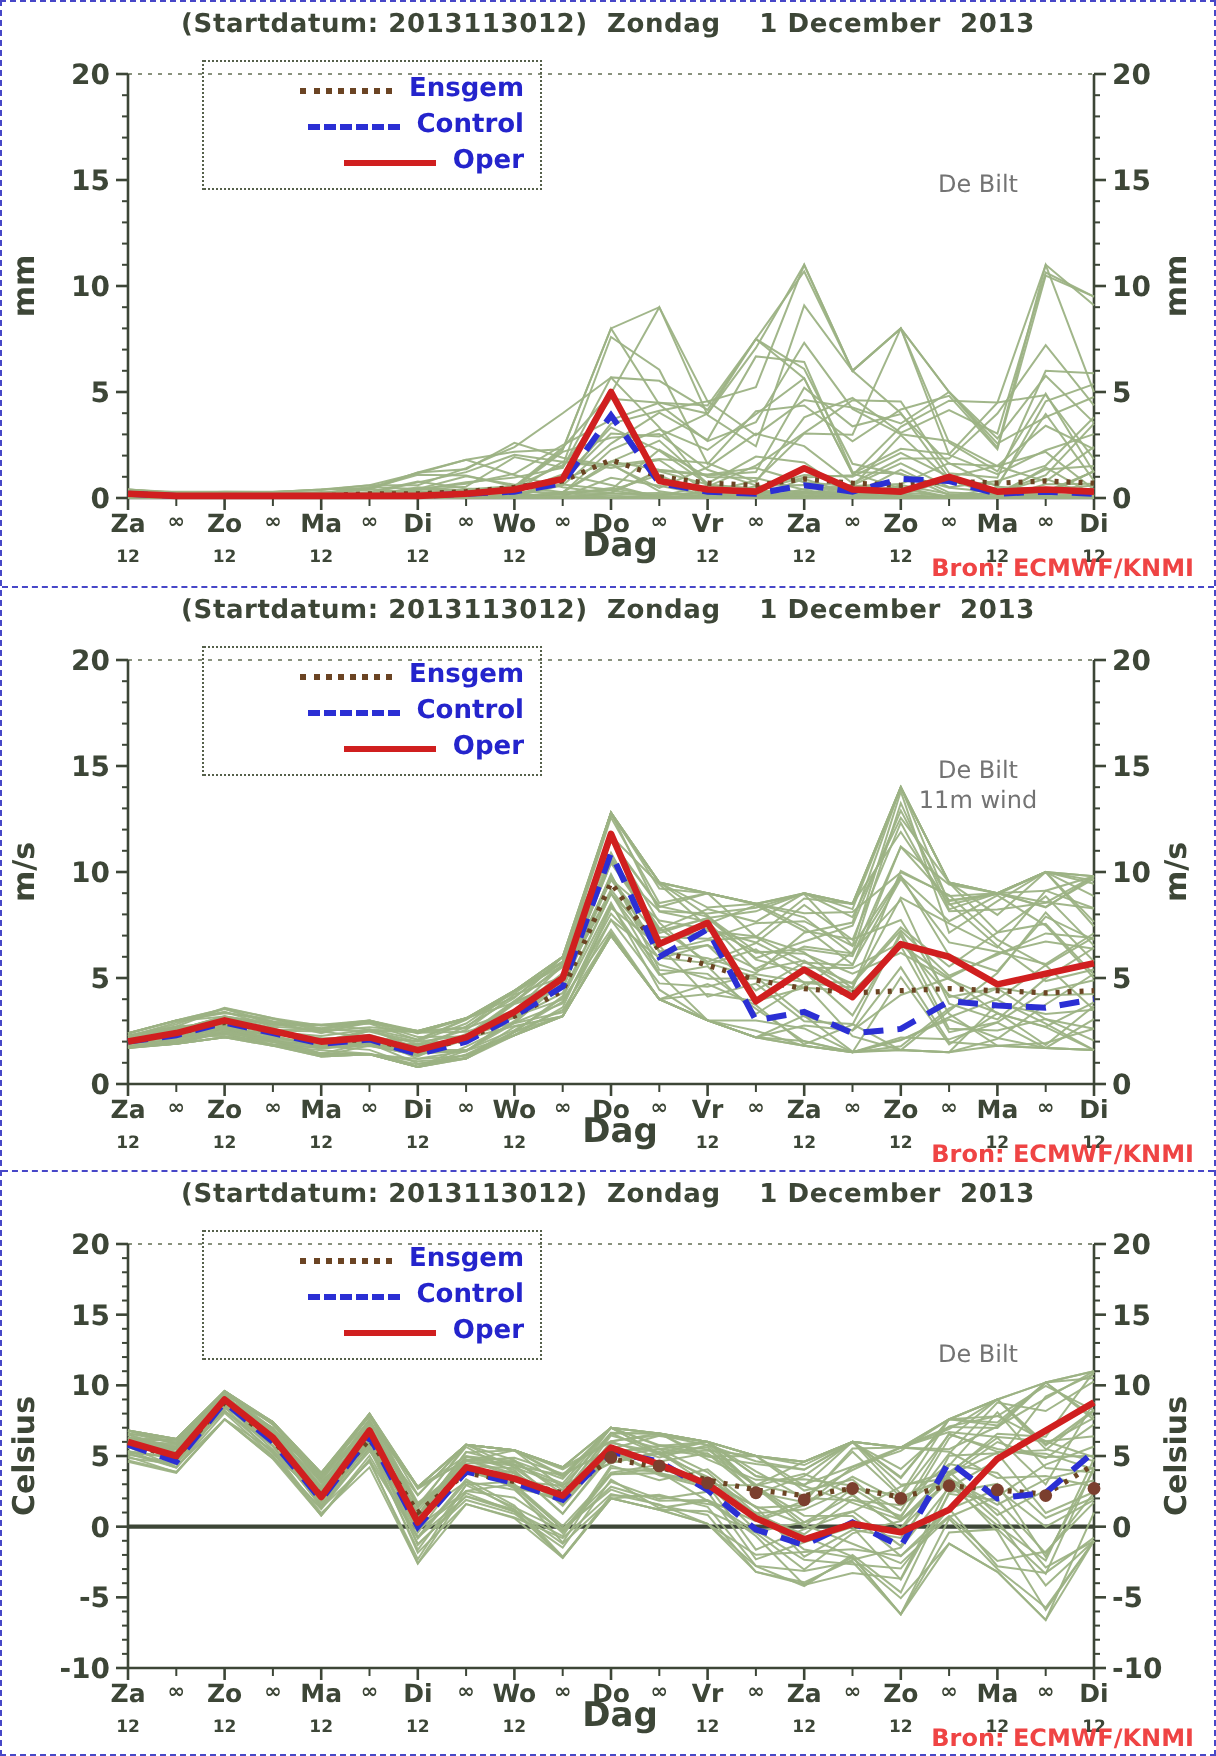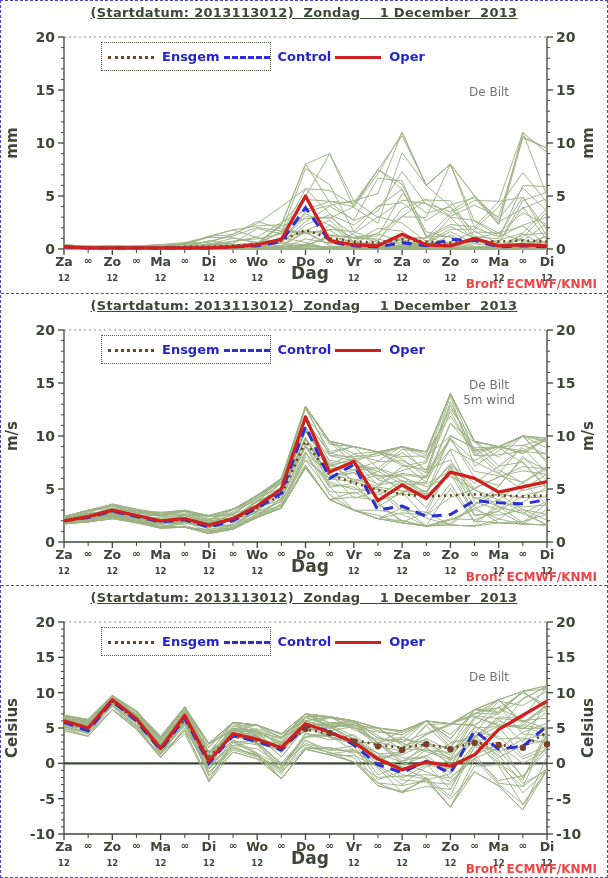--- a/index.html
+++ b/index.html
@@ -7,26 +7,26 @@
     width:608px;height:878px;box-sizing:border-box;position:relative;
     border:1px dashed #4747c8;background:#ffffff;
     font-family:"DejaVu Sans", sans-serif;
   }
   .panel{position:relative;width:100%;height:292px;box-sizing:border-box;}
   .panel + .panel{border-top:1px dashed #4747c8;}
   svg.chart{position:absolute;left:0;top:0;}
   svg text{font-family:"DejaVu Sans", sans-serif;font-weight:bold;fill:#3d4637;}
   .title{
     position:absolute;top:4px;left:0;right:0;text-align:center;
-    font-weight:bold;font-size:13px;color:#3d4637;white-space:pre;letter-spacing:0.3px;text-decoration:underline;
+    font-weight:bold;font-size:13px;color:#3d4637;white-space:pre;letter-spacing:0.3px;
   }
   .legend{
-    position:absolute;left:100px;top:41px;width:170px;box-sizing:border-box;
+    position:absolute;left:100px;top:29px;width:170px;box-sizing:border-box;
     border:1px dotted #55604a;padding:7px 8px 6px 6px;
-    display:flex;flex-direction:row;gap:4px;background:rgba(255,255,255,0);
+    display:flex;flex-direction:column;gap:4px;background:rgba(255,255,255,0);align-items:flex-end;
   }
   .legend-row{display:flex;align-items:center;height:14px;}
   .sample{width:46px;height:0;margin-right:8px;flex:0 0 auto;}
   .s-ensgem{border-top:3px dotted #6b4423;}
   .s-control{border-top:3px dashed #2b2fd4;}
   .s-oper{border-top:3px solid #d01f1f;}
   .s-mos{border:none;height:14px;display:flex;align-items:center;justify-content:center;}
   .s-mos i{display:block;width:7px;height:7px;border-radius:50%;background:#7b3f2e;}
   .legend-label{flex:1;text-align:center;font-weight:bold;font-size:13px;color:#2424cc;line-height:14px;}
   .station{
@@ -391,21 +391,21 @@
         <span class="sample s-control"></span>
         <span class="legend-label">Control</span>
       </div>
       <div class="legend-row">
         <span class="sample s-oper"></span>
         <span class="legend-label">Oper</span>
       </div>
     </div>
     <div class="station">
       <div>De Bilt</div>
-      <div>5m wind</div>
+      <div>11m wind</div>
     </div>
     <div class="dag">Dag</div>
     <div class="bron">Bron: ECMWF/KNMI</div>
   </div>
 
   <div class="panel">
     <div class="title">(Startdatum: 2013113012)  Zondag    1 December  2013</div>
     <svg class="chart" width="606" height="292" viewBox="0 0 606 292">
         <line x1="63" y1="36" x2="546" y2="36" stroke="#8a927e" stroke-width="1" stroke-dasharray="2 3"></line>
         <line x1="63" y1="36" x2="63" y2="248" stroke="#3d4637" stroke-width="1.3"></line>

